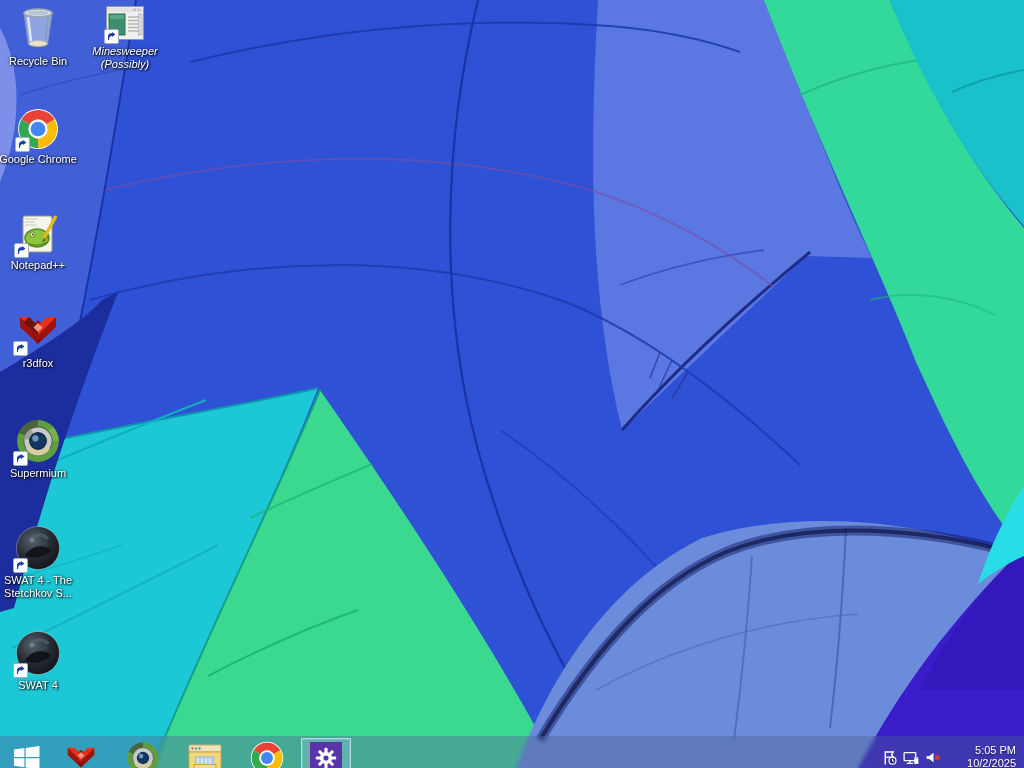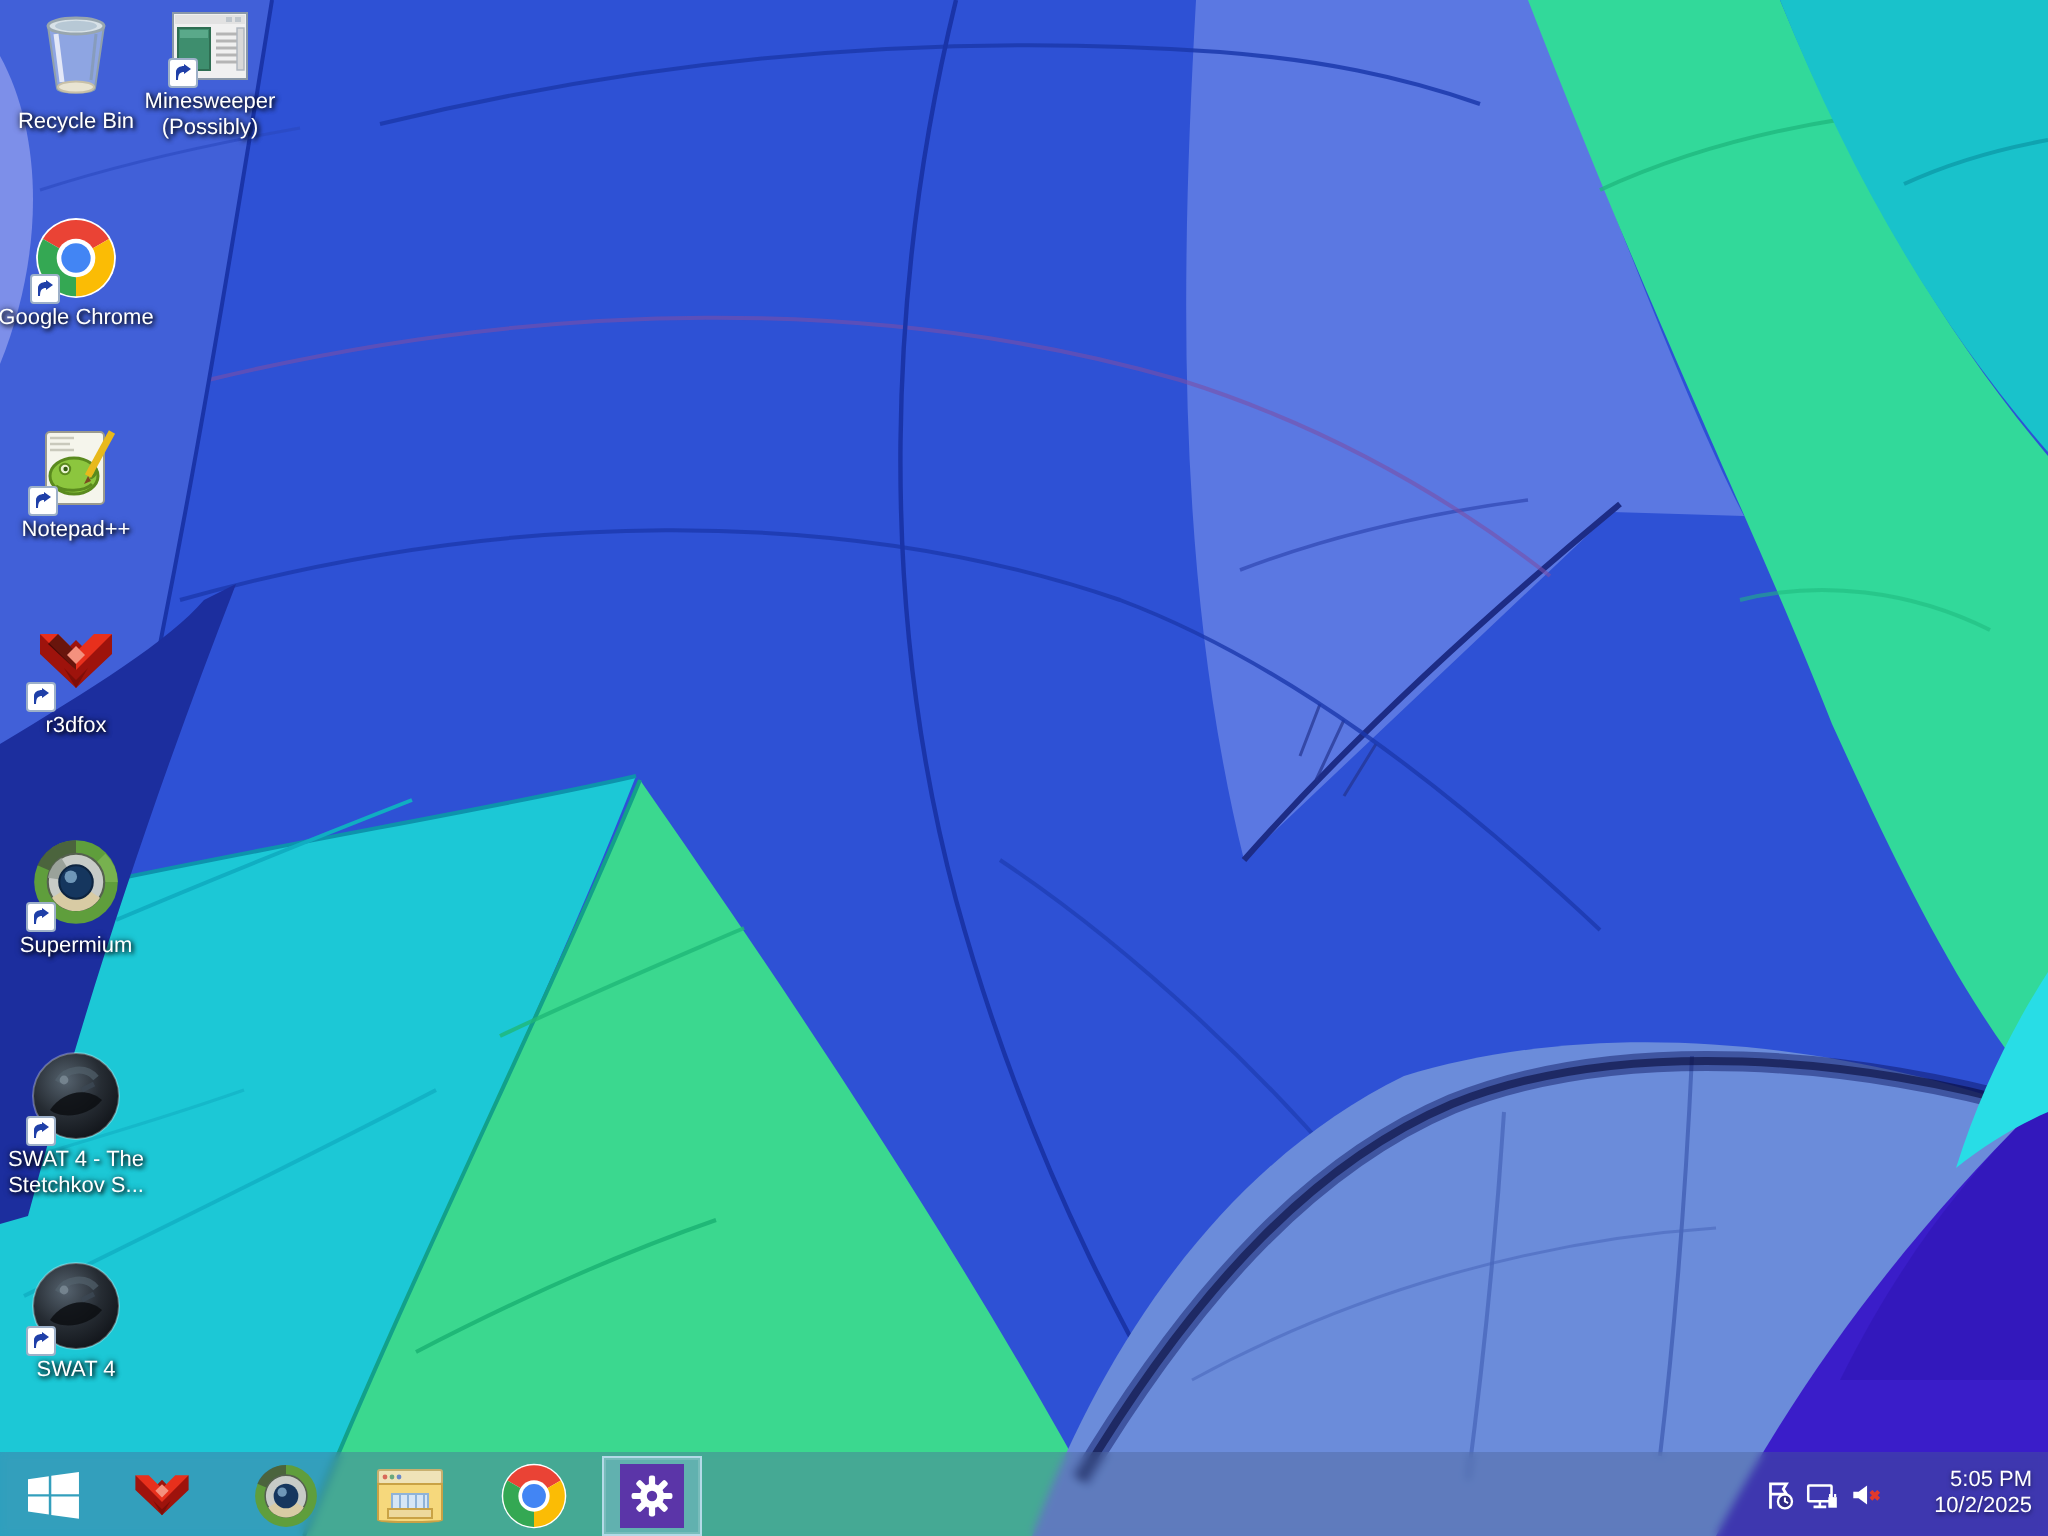--- a/index.html
+++ b/index.html
@@ -16,21 +16,21 @@
     margin-top:3px;text-align:center;font-size:11px;line-height:13px;color:#fff;
     text-shadow:1px 1px 2px rgba(0,0,0,.95),0 0 3px rgba(0,0,0,.75);
     word-wrap:break-word;
   }
   .badge{position:absolute;left:-2px;bottom:-2px;width:13px;height:13px;
     background:#fff;border:1px solid #9db0c8;border-radius:2px;
     display:flex;align-items:center;justify-content:center;}
   .badge svg{display:block}
   
   #taskbar{
-    position:absolute;left:0;bottom:0;width:1024px;height:42px;
+    position:absolute;left:0;bottom:0;width:1024px;height:32px;
     background:rgba(72,98,152,.38);
     backdrop-filter:blur(2px) saturate(.92);
     -webkit-backdrop-filter:blur(2px) saturate(.92);
   }
   .tb-btn{position:absolute;top:2px;width:48px;height:38px;
     display:flex;align-items:center;justify-content:center;cursor:pointer;border:1px solid transparent;}
   .tb-btn.active{
     border:1px solid rgba(215,235,255,.7);
     background:rgba(165,195,240,.30);
     box-shadow:inset 0 0 0 1px rgba(255,255,255,.15);
@@ -111,21 +111,21 @@
       <ellipse cx="24" cy="39.5" rx="9" ry="2.8" fill="#E9E4D2" stroke="#C8C0A8" stroke-width="1"></ellipse>
       <ellipse cx="24" cy="9" rx="14" ry="4" fill="#D8E2E8" stroke="#98A6AE" stroke-width="1.5"></ellipse>
       <ellipse cx="24" cy="9" rx="10.5" ry="2.6" fill="rgba(170,190,205,.7)"></ellipse>
       <path d="M14,13 L17,37" stroke="rgba(255,255,255,.75)" stroke-width="2.5" fill="none"></path>
       <path d="M34,13 L31.5,36" stroke="rgba(130,150,165,.6)" stroke-width="1.5" fill="none"></path>
     </svg>
   </div>
   <div class="lbl">Recycle Bin</div>
 </div>
 
-<div class="dicon" style="left:65px;top:6px;">
+<div class="dicon" style="left:85px;top:6px;font-style:italic;">
   <div class="art" style="width:38px;height:36px;">
     <svg width="38" height="36" viewBox="0 0 38 36">
       <rect x="0.5" y="0.5" width="37" height="33" fill="#F0F0F0" stroke="#8A98A8"></rect>
       <rect x="1.5" y="1.5" width="35" height="4.5" fill="#E2E2E2"></rect>
       <rect x="27" y="2.5" width="3" height="2.5" fill="#BFC6CC"></rect>
         <rect x="31.5" y="2.5" width="3" height="2.5" fill="#BFC6CC"></rect>
       <rect x="3" y="8" width="16" height="21" fill="#3E8E6E" stroke="#2E6E52"></rect>
       <rect x="4" y="9" width="14" height="4" fill="#5AA98A"></rect>
       <g stroke="#B5B5B5" stroke-width="1.4">
         <path d="M22,11 H34 M22,14.5 H34 M22,18 H34 M22,21.5 H34 M22,25 H34"></path>

